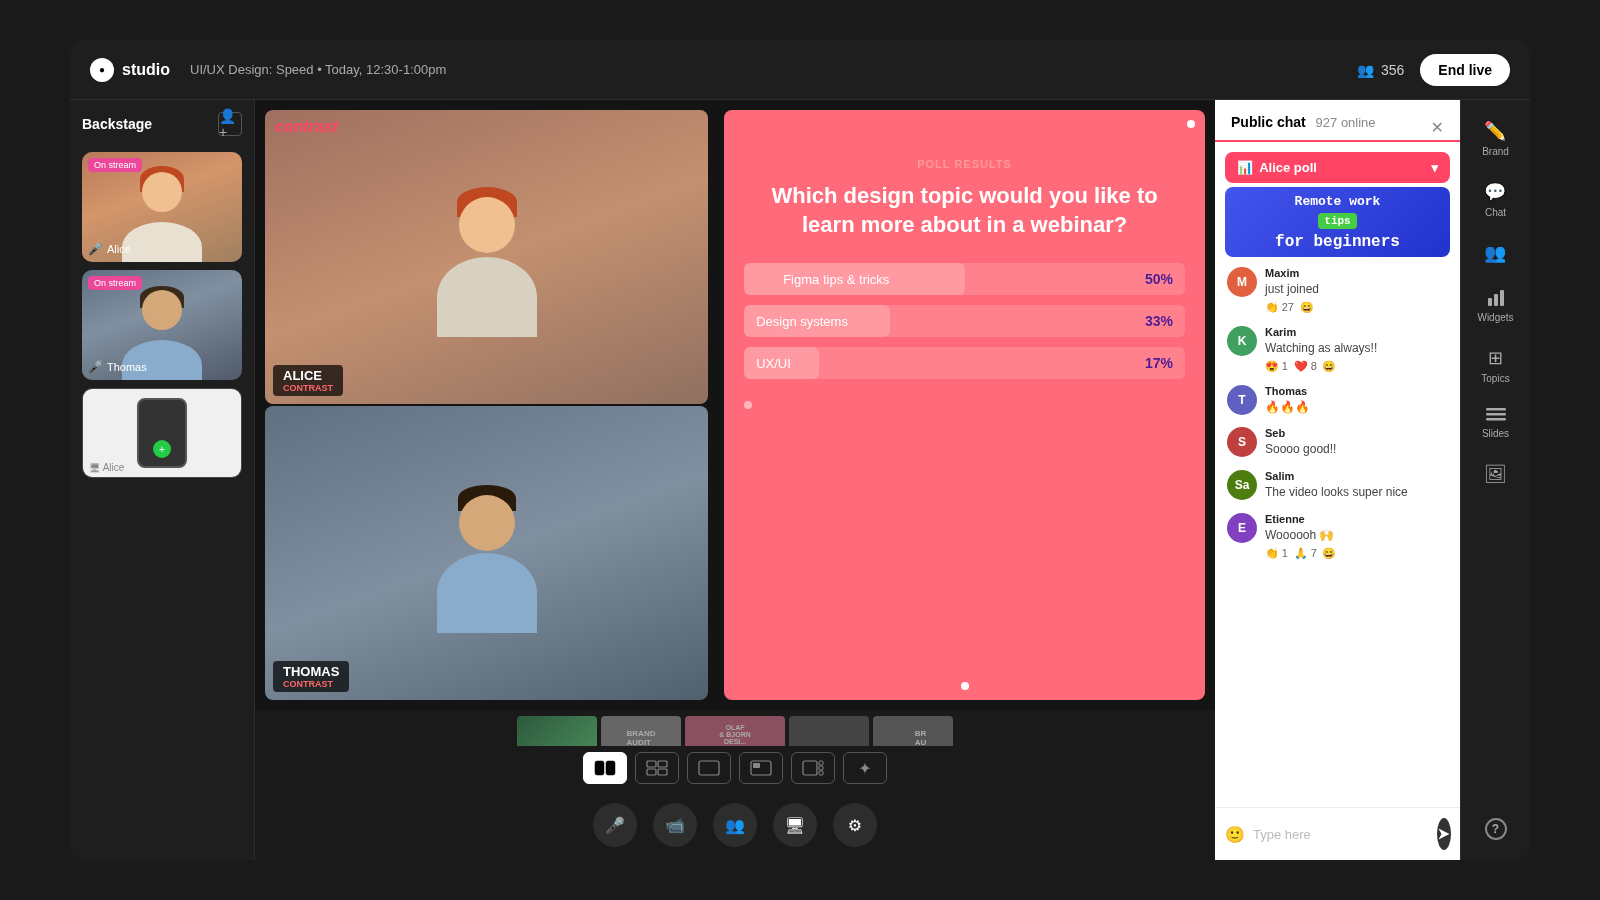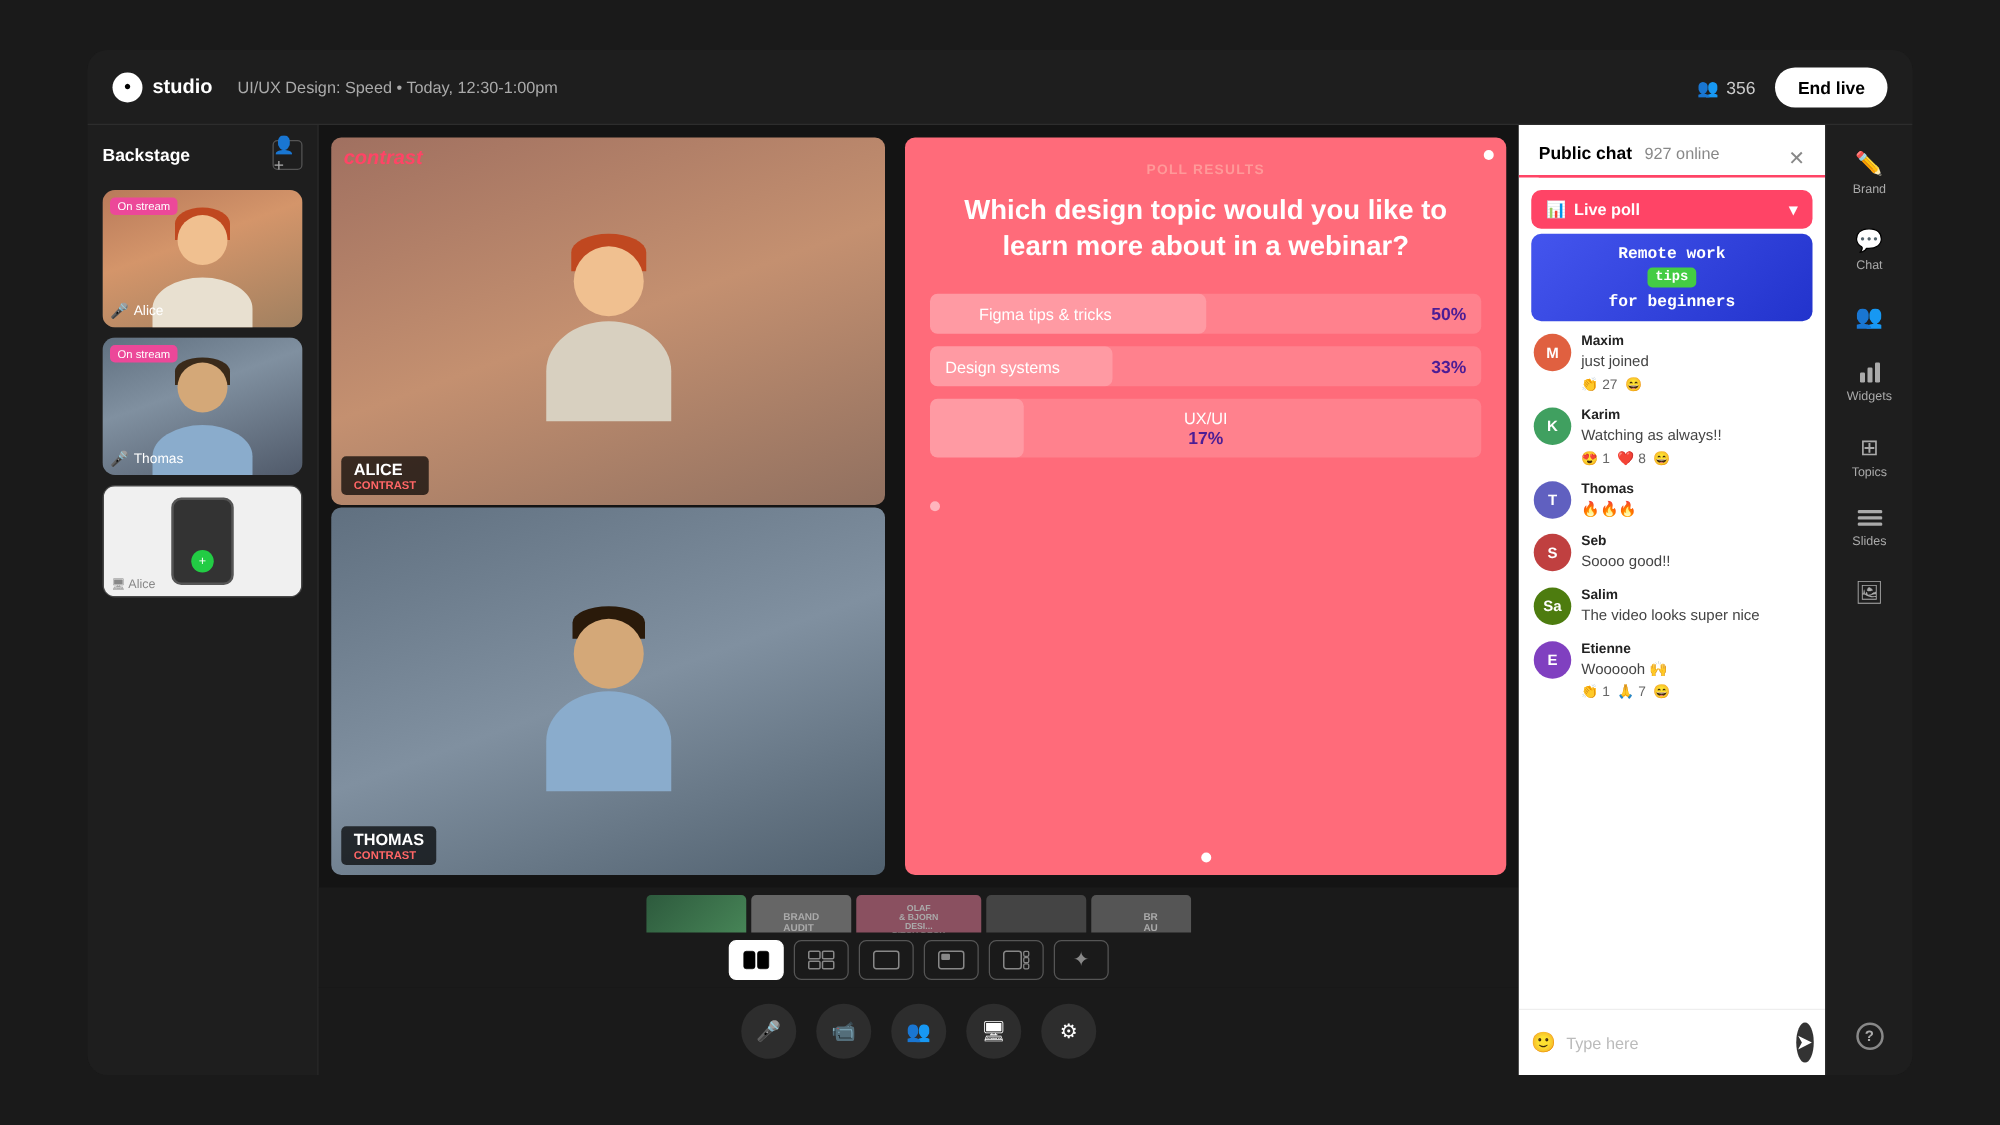--- a/index.html
+++ b/index.html
@@ -239,20 +239,21 @@
       position: relative;
     }
     
     .poll-results-header {
       color: #ff9999;
       font-size: 11px;
       font-weight: 700;
       letter-spacing: 1px;
       margin-bottom: 12px;
       text-align: center;
+      margin-top: 28px;
     }
     .poll-question {
       color: #fff;
       font-size: 22px;
       font-weight: 800;
       text-align: center;
       line-height: 1.3;
       margin-bottom: 24px;
     }
     .poll-options {
@@ -766,21 +767,21 @@
               <div class="poll-option" style="position:relative;">
                 <div class="poll-bar" style="width:50%;"></div>
                 <span style="position:relative;z-index:1;margin-left:27px;">Figma tips &amp; tricks</span>
                 <span class="poll-pct" style="position:relative;z-index:1;">50%</span>
               </div>
               <div class="poll-option" style="position:relative;">
                 <div class="poll-bar" style="width:33%;"></div>
                 <span style="position:relative;z-index:1;">Design systems</span>
                 <span class="poll-pct" style="position:relative;z-index:1;">33%</span>
               </div>
-              <div class="poll-option" style="position:relative;flex-direction:column;">
+              <div class="poll-option" style="position:relative;">
                 <div class="poll-bar" style="width:17%;"></div>
                 <span style="position:relative;z-index:1;">UX/UI</span>
                 <span class="poll-pct" style="position:relative;z-index:1;">17%</span>
               </div>
             </div>
           </div>
         </div>
       </div>
 
       <div class="bottom-strip">
@@ -867,30 +868,30 @@
             <span>Public chat</span>
             <span style="margin-left:6px;color:#888;font-weight:400;font-size:13px;">927 online</span>
           </div>
         </div>
         <div class="close-btn">✕</div>
       </div>
 
       <div class="live-poll-banner">
         <div class="live-poll-left">
           <span>📊</span>
-          <span>Live poll</span>
+          <span>Alice poll</span>
         </div>
         <span>▾</span>
       </div>
 
       <div class="banner-image">
         <div style="display:flex;flex-direction:column;align-items:center;gap:4px;font-family:Liberation Mono, monospace;">
           <span style="color:#fff;font-size:13px;font-weight:700;">Remote work</span>
           <span class="banner-tips">tips</span>
-          <span style="color:#fff;font-size:13px;font-weight:600;">for beginners</span>
+          <span style="color:#fff;font-size:16px;font-weight:600;">for beginners</span>
         </div>
       </div>
 
       <div class="chat-messages">
 
         <div class="chat-msg">
           <div class="avatar" style="background:#e06040;">M</div>
           <div class="msg-content">
             <div class="msg-name">Maxim</div>
             <div class="msg-text">just joined</div>

